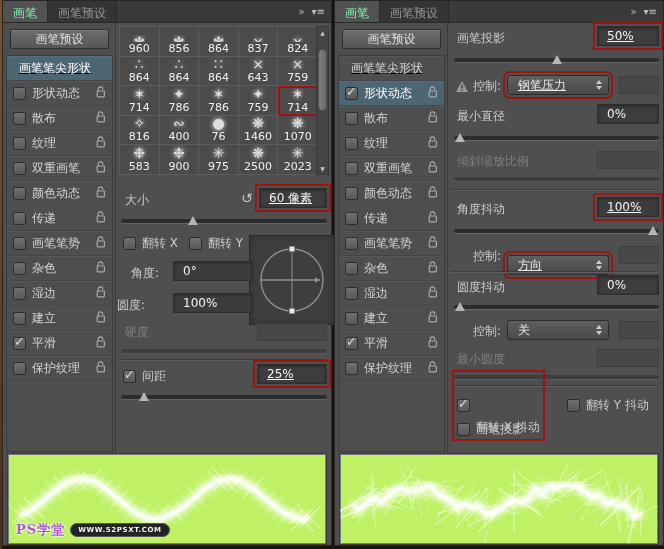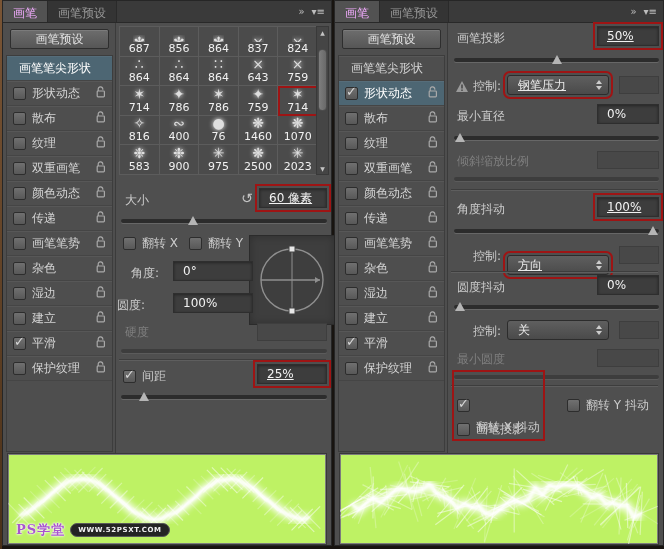--- a/index.html
+++ b/index.html
@@ -9,37 +9,37 @@
   .edge-left{position:absolute;left:0;top:0;width:2px;height:100%;
              background:linear-gradient(#7a5535,#4a3018);}
   .panel{position:absolute;top:0;height:546px;width:330px;background:#4f4f4f;
          border:1px solid #262626;}
   #panelL{left:2px;} #panelR{left:334px;}
 
   
   .tabbar{height:22px;background:#3a3a3a;border-bottom:1px solid #292929;display:flex;}
   .tab{padding:4px 10px 0;font-size:12px;color:#989898;background:#343434;
        border-right:1px solid #2a2a2a;white-space:nowrap;}
-  .tab.active{background:#525252;color:#f0abfc;}
+  .tab.active{background:#525252;color:#86efac;}
   .tabicons{margin-left:auto;display:flex;align-items:center;gap:7px;padding-right:6px;
             color:#bdbdbd;font-size:10px;}
   .tabicons span{cursor:default;line-height:10px;}
 
   
   .sidebar{position:absolute;left:0;top:22px;width:113px;bottom:0;background:#4e4e4e;
            border-right:1px solid #3b3b3b;}
   .preset-btn{position:absolute;left:7px;top:6px;width:99px;height:20px;
               background:linear-gradient(#6d6d6d,#565656);border:1px solid #2e2e2e;
               border-radius:2px;color:#e2e2e2;font-size:12px;text-align:center;line-height:18px;
               box-shadow:inset 0 1px 0 rgba(255,255,255,.10);}
   .sblist{position:absolute;left:3px;right:2px;top:32px;height:397px;
           border:1px solid #3d3d3d;background:#4e4e4e;}
   .sbrow{height:25px;display:flex;align-items:center;border-bottom:1px solid #454545;
          box-shadow:inset 0 1px 0 rgba(255,255,255,.05);padding:0 5px 0 6px;}
-  .sbrow.first{}
+  .sbrow.first{text-decoration:underline;}
   .sbrow.sel{background:var(--sel);}
   .sblabel{flex:1;font-size:12px;color:#d4d4d4;margin-left:6px;white-space:nowrap;overflow:hidden;}
   .sbrow.sel .sblabel{color:#ffffff;}
   .cb{width:13px;height:13px;background:linear-gradient(#707070,#585858);
       border:1px solid #2d2d2d;border-radius:2px;position:relative;flex:none;}
   .cb.on::after{content:"✓";position:absolute;left:0px;top:-4px;font-size:13px;color:#d8d8d8;}
 
   
   .main{position:absolute;left:114px;top:22px;right:0;height:430px;}
   .prow{position:absolute;display:flex;align-items:center;}
@@ -224,21 +224,21 @@
                 <rect x="1.2" y="5" width="7.2" height="5.8" rx="0.8" fill="none" stroke="#a9a9a9" stroke-width="1.2"></rect>
               </svg></span>
           </div>
         </div>
     </div>
 
     <div class="main">
       <div class="grid" id="gridL">
           <div class="gcell r0">
             <span class="gly">✻</span>
-            <span class="num">687</span>
+            <span class="num">960</span>
           </div>
           <div class="gcell r0">
             <span class="gly">✻</span>
             <span class="num">856</span>
           </div>
           <div class="gcell r0">
             <span class="gly">✻</span>
             <span class="num">864</span>
           </div>
           <div class="gcell r0">

